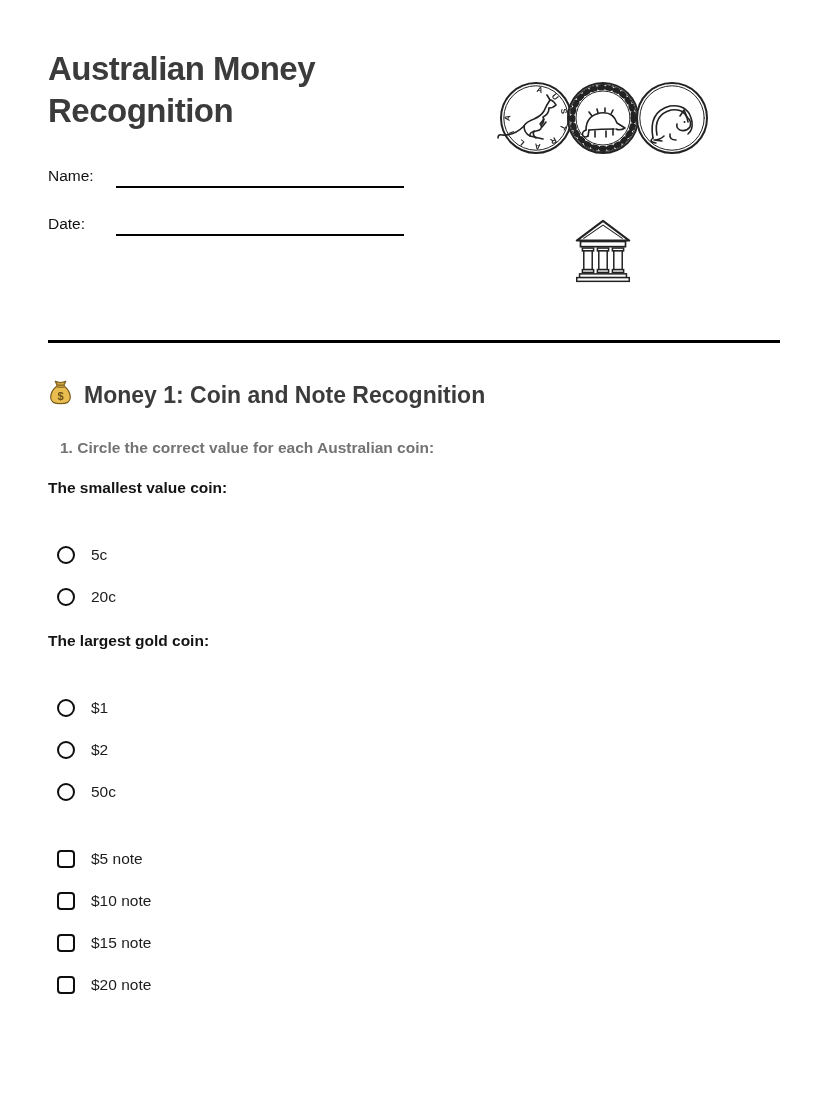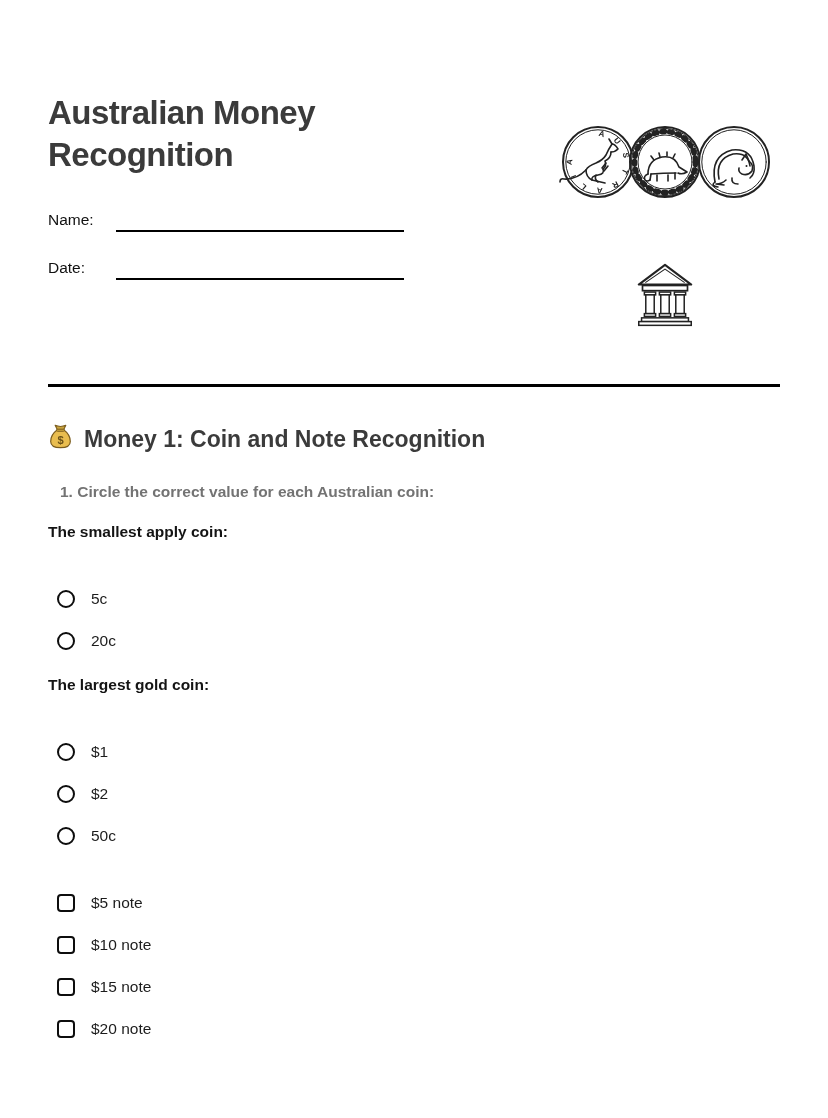--- a/index.html
+++ b/index.html
@@ -9,21 +9,21 @@
     font-family: "Liberation Sans", sans-serif;
     color: #1c1c1c;
   }
   .page {
     position: relative;
     width: 828px; height: 1118px;
     padding: 48px 48px 0 48px;
     overflow: hidden;
     background: #ffffff;
   }
-  .header { display: flex; justify-content: space-between; margin-top: 44px; }
+  .header { display: flex; justify-content: flex-start; }
   .header-left { width: 440px; }
   .page-title {
     margin: 0 0 30px 0;
     font-size: 33px; line-height: 1.27; font-weight: 700;
     color: #3b3b3b; letter-spacing: -0.5px;
     width: 340px;
   }
   .field-row { display: flex; align-items: flex-end; height: 26px; margin-bottom: 22px; }
   .field-label { font-weight: 400; font-size: 15.5px; color: #111; width: 68px; padding-bottom: 3px; }
   .field-line { flex: 0 0 288px; height: 22px; border-bottom: 2.5px solid #000; cursor: text; }
@@ -160,21 +160,21 @@
         <path d="M10.5,7.5 Q3,13 3,20.5 Q3,27.5 14,27.5 Q25,27.5 25,20.5 Q25,13 17.5,7.5 Z" fill="#e9bd4f" stroke="#7a5c1e" stroke-width="1.3"></path>
         <rect x="9.5" y="6.8" width="9" height="2.4" rx="1.2" fill="#caa43c" stroke="#7a5c1e" stroke-width="1"></rect>
         <text x="14" y="23" text-anchor="middle" font-size="12.5" font-weight="bold" fill="#6d5318">$</text>
       </svg>
     </span>
     <span>Money 1: Coin and Note Recognition</span>
   </h2>
 
   <p class="q-label">1. Circle the correct value for each Australian coin:</p>
 
-  <p class="sub-label">The smallest apply coin:</p>
+  <p class="sub-label">The smallest value coin:</p>
   <div class="option-group">
     <div class="option-row">
       <span class="radio"></span>
       <span class="option-label">5c</span>
     </div>
     <div class="option-row">
       <span class="radio"></span>
       <span class="option-label">20c</span>
     </div>
   </div>

